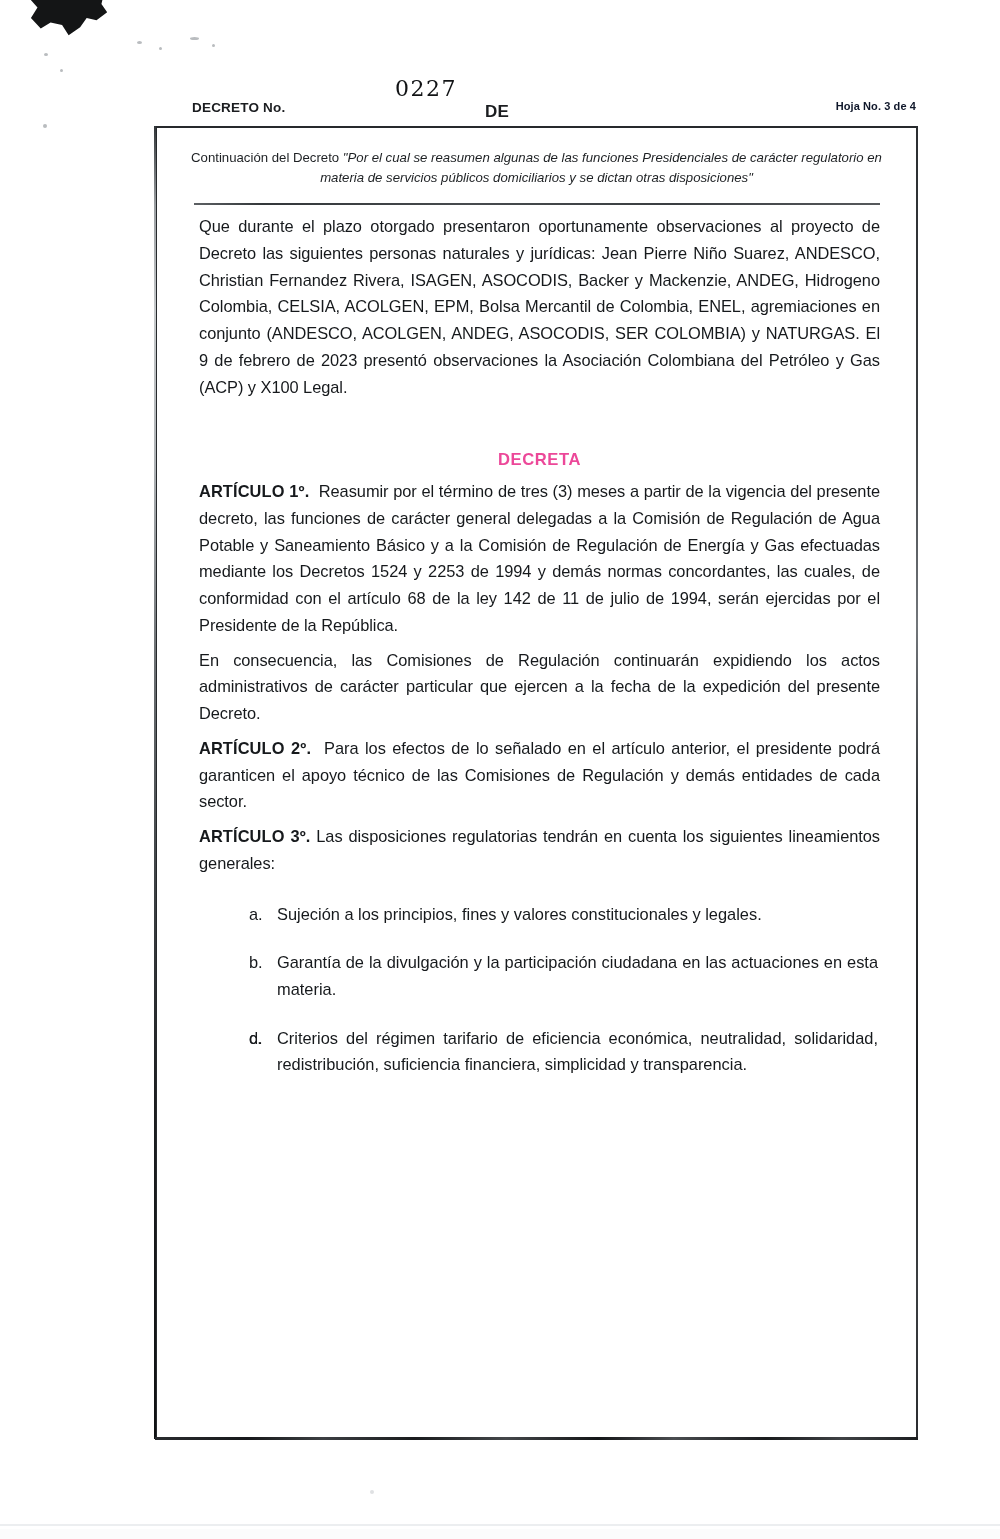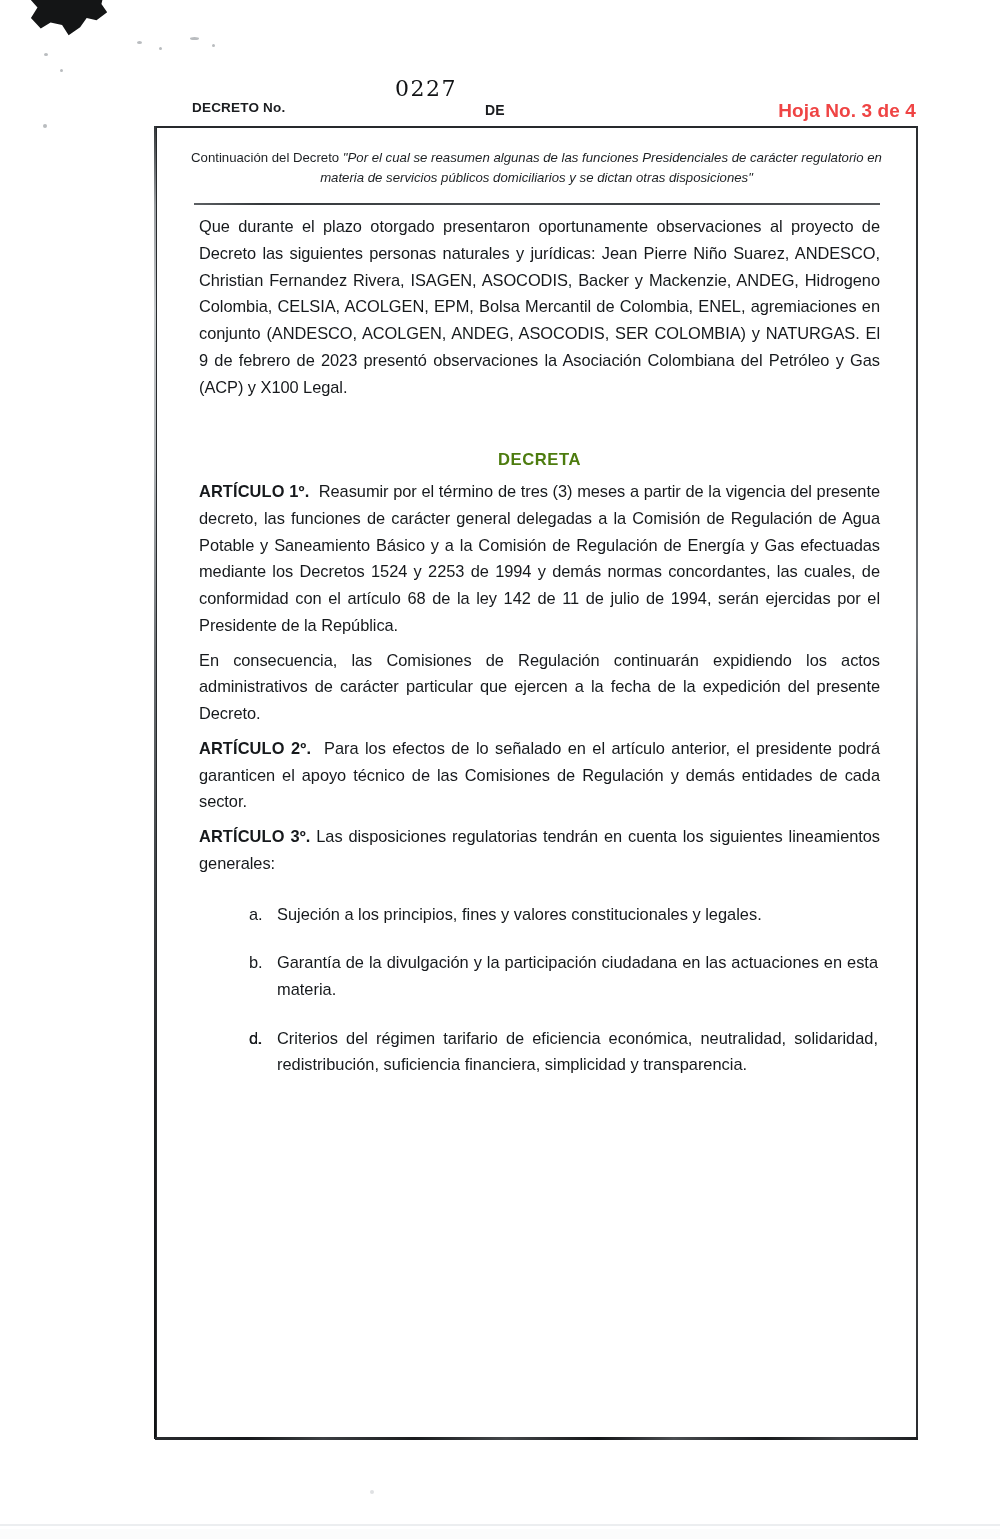--- a/index.html
+++ b/index.html
@@ -98,33 +98,33 @@
     font-family: "DejaVu Serif", serif;
     font-size: 22px;
     font-weight: 400;
     letter-spacing: 1.5px;
     color: #111315;
   }
   .de-label {
     position: absolute;
     left: 330px;
     top: 12px;
-    font-size: 14px;
+    font-size: 17px;
     font-weight: 700;
     letter-spacing: .2px;
     color: #1b1d20;
   }
   .hoja-label {
     position: absolute;
     right: 2px;
     top: 10px;
-    font-size: 19px;
+    font-size: 11px;
     font-weight: 700;
     letter-spacing: .1px;
-    color: #ef4444;
+    color: #0f172a;
   }
 
   
   .frame {
     position: absolute;
     left: 155px;
     top: 126px;
     width: 763px;
     height: 1313px;
     box-sizing: border-box;
@@ -196,21 +196,21 @@
     letter-spacing: -.05px;
   }
   .p-intro      { margin-top: 30px; }
   .p-merito     { margin-top: 50px; text-align: left; }
   .decreta {
     margin: 50px 0 0 0;
     text-align: center;
     font-size: 16.6px;
     font-weight: 700;
     letter-spacing: .6px;
-    color: #4d7c0f;
+    color: #ec4899;
   }
   .p-art1       { margin-top: 32px; }
   .p-consec     { margin-top: 24px; }
   .p-art2       { margin-top: 28px; }
   .p-art3       { margin-top: 28px; }
   .art-label {
     font-weight: 700;
     letter-spacing: .1px;
   }
 

